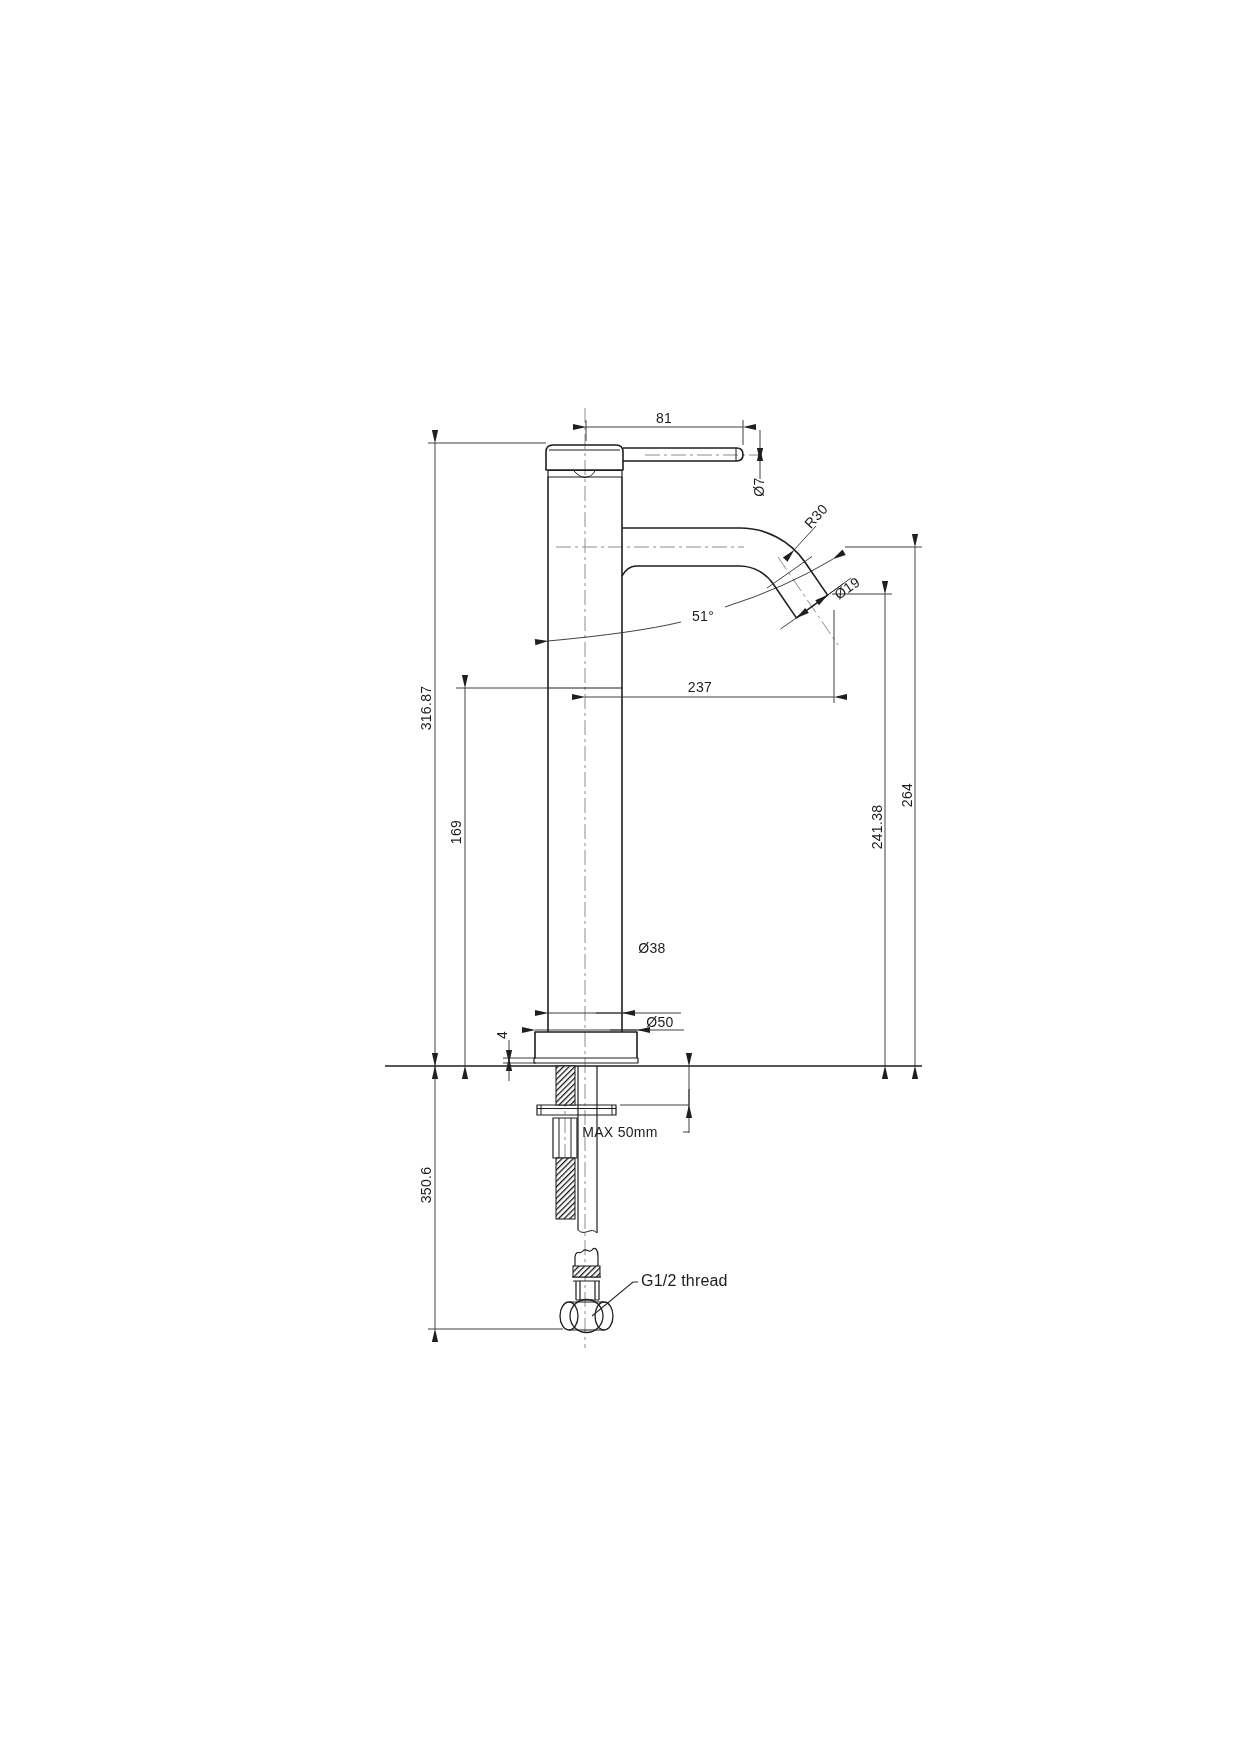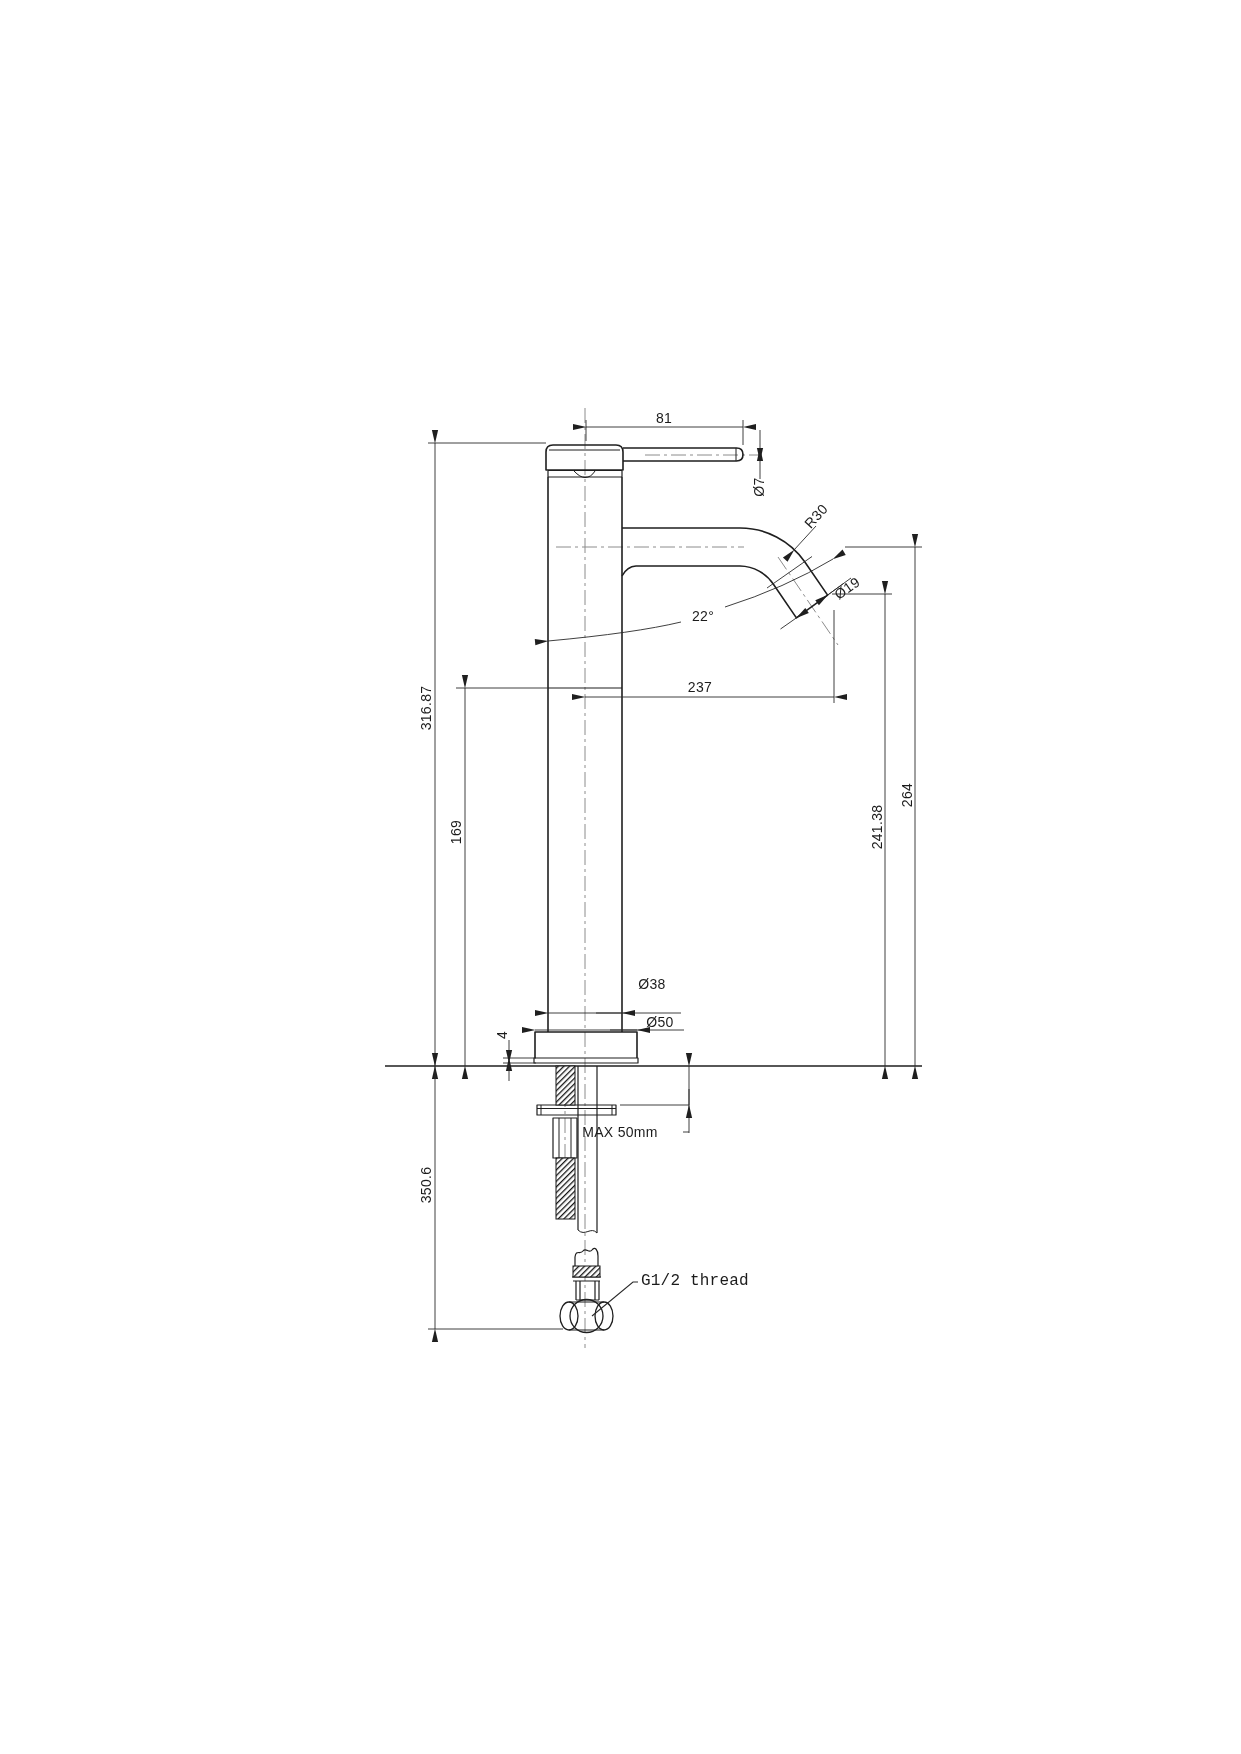--- a/index.html
+++ b/index.html
@@ -16,21 +16,21 @@
     font:14px "Liberation Sans", sans-serif;
     color:#1c1c1c;
     white-space:nowrap;
     transform:translate(-50%,-50%);
     letter-spacing:0.3px;
   }
   .lbl.rot90{transform:translate(-50%,-50%) rotate(-90deg);}
   .lbl.rot48{transform:translate(-50%,-50%) rotate(-48deg);}
   .lbl.rot35{transform:translate(-50%,-50%) rotate(-35deg);}
   .lbl.left{transform:translate(0,-50%);}
-  .lbl.big{font-size:16px;letter-spacing:0.2px;font-family:Liberation Mono, monospace;}
+  .lbl.big{font-size:16px;letter-spacing:0.2px;}
 </style>
 </head>
 <body>
 
 <div class="sheet">
 
   <svg width="1241" height="1754" viewBox="0 0 1241 1754">
     <defs>
       <marker id="arr" viewBox="0 0 14 8" refX="0.5" refY="4" markerWidth="14" markerHeight="8" markerUnits="userSpaceOnUse" orient="auto-start-reverse">
         <path d="M0 4 L13.5 7.1 L13.5 0.9 Z" fill="#1f1f1f"></path>
@@ -144,26 +144,26 @@
       <path d="M725 607 Q785 588 833 559" marker-end="url(#arr)"></path>
 
       <path d="M592 1316 L633 1282 H638" stroke-width="1.1"></path>
     </g>
   </svg>
 
   <span class="lbl" style="left:664px;top:418px">81</span>
   <span class="lbl rot90" style="left:759px;top:487px">Ø7</span>
   <span class="lbl rot48" style="left:816px;top:516px">R30</span>
   <span class="lbl rot35" style="left:847px;top:588px">Ø19</span>
-  <span class="lbl" style="left:703px;top:616px">22°</span>
+  <span class="lbl" style="left:703px;top:616px">51°</span>
   <span class="lbl" style="left:700px;top:687px">237</span>
   <span class="lbl rot90" style="left:426px;top:708px">316.87</span>
   <span class="lbl rot90" style="left:456px;top:832px">169</span>
   <span class="lbl rot90" style="left:877px;top:827px">241.38</span>
   <span class="lbl rot90" style="left:907px;top:795px">264</span>
-  <span class="lbl" style="left:652px;top:984px">Ø38</span>
+  <span class="lbl" style="left:652px;top:948px">Ø38</span>
   <span class="lbl" style="left:660px;top:1022px">Ø50</span>
   <span class="lbl rot90" style="left:502px;top:1035px">4</span>
   <span class="lbl" style="left:620px;top:1132px">MAX 50mm</span>
   <span class="lbl rot90" style="left:426px;top:1185px">350.6</span>
   <span class="lbl left big" style="left:641px;top:1281px">G1/2 thread</span>
 
 </div>
 
 </body></html>

